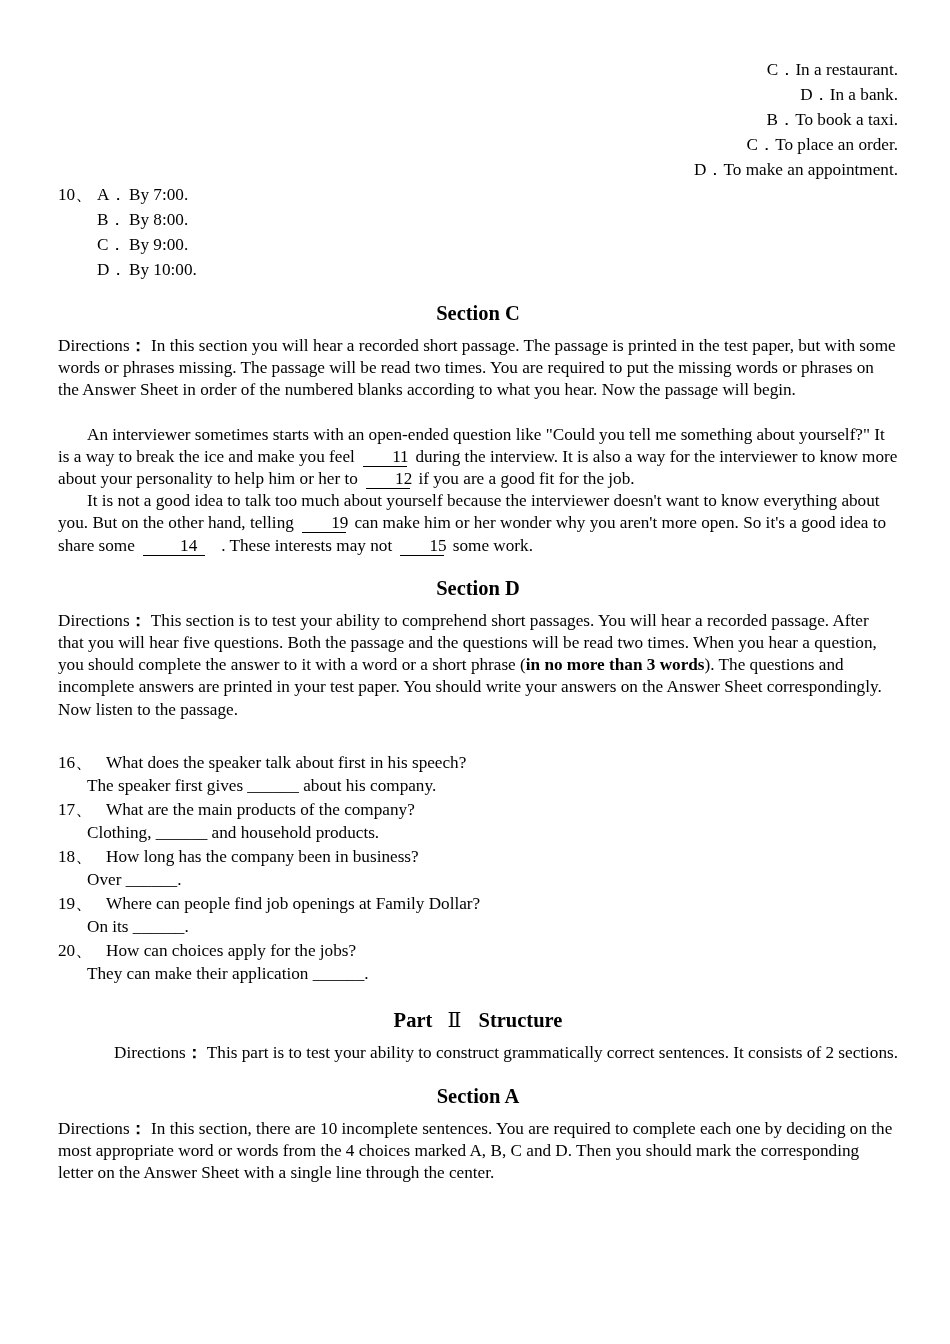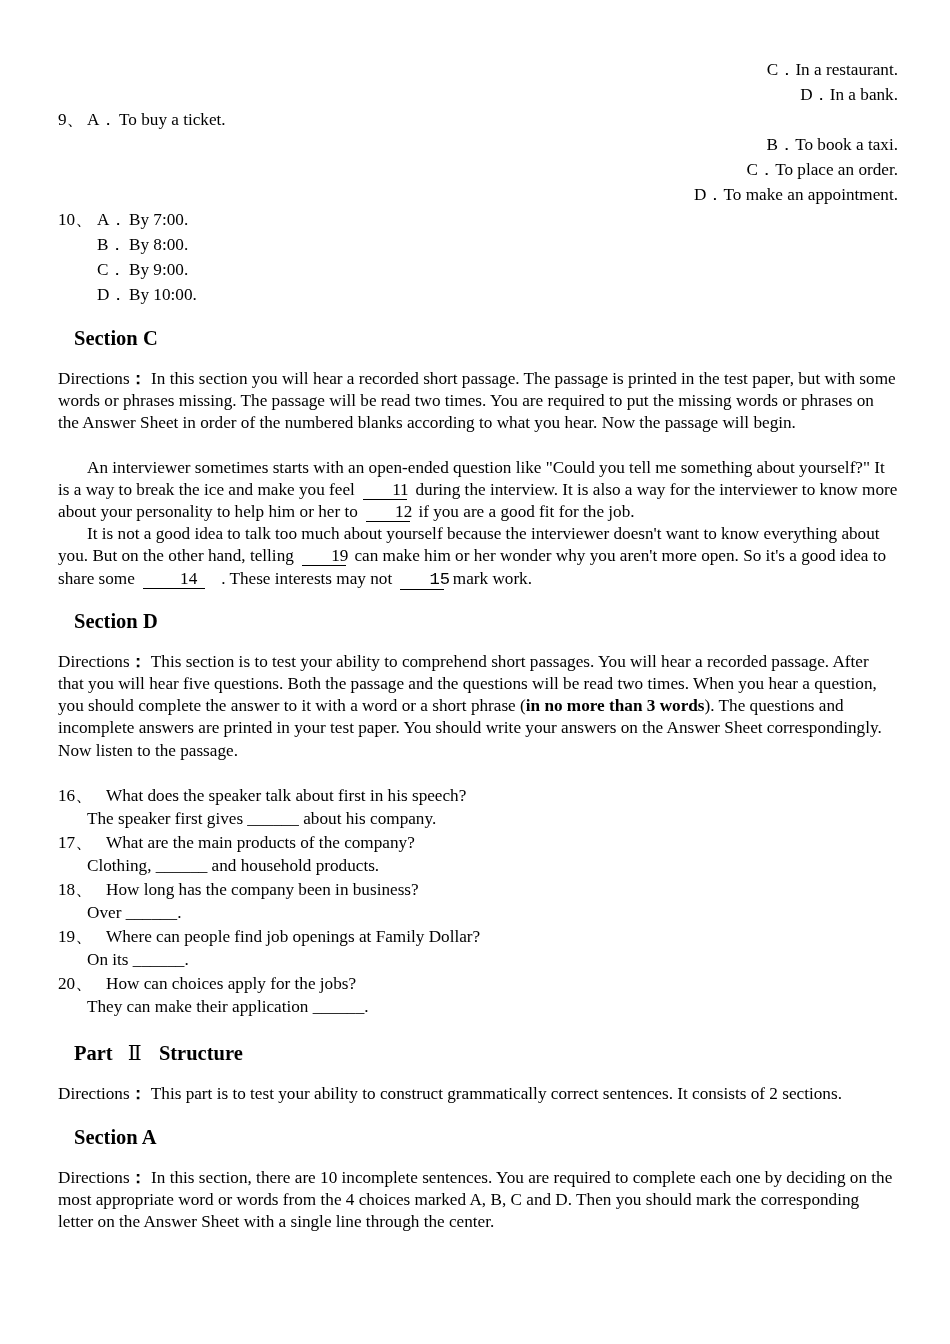--- a/index.html
+++ b/index.html
@@ -8,21 +8,21 @@
       font-family: "Liberation Serif", "DejaVu Serif", serif;
       color: #000; font-size: 17.2px;
     }
     .page { position: absolute; left: 58px; top: 57px; width: 840px; }
     .line { line-height: 25px; white-space: nowrap; }
     .opt { padding-left: 29px; text-align: right; }
     .opt10 { padding-left: 39px; }
     .num { display: inline-block; }
     .letter { display: inline-block; width: 32px; }
     h2 {
-      font-size: 20.5px; font-weight: bold; margin: 16px; line-height: 28px;
+      font-size: 20.5px; font-weight: bold; margin: 8px; line-height: 28px; text-align: center;
     }
     .para { line-height: 22.2px; text-align: left; }
     .indent { text-indent: 29px; }
     .blank {
       display: inline-block; border-bottom: 1.2px solid #000; text-align: center;
       line-height: 18px; margin: 0 4px;
     }
     .q { line-height: 23.5px; white-space: nowrap; }
     .qnum { display: inline-block; width: 48px; }
     .qans { padding-left: 29px; line-height: 23.5px; white-space: nowrap; }
@@ -37,23 +37,20 @@
   <div style="margin-top:0;">
     <div class="line opt">
       <span class="letter">C．</span><span>In a restaurant.</span>
     </div>
     <div class="line opt">
       <span class="letter">D．</span><span>In a bank.</span>
     </div>
   </div>
 
   <div>
-    <div class="line">
-      <span class="num" style="width:29px;">9、</span><span class="letter">A．</span><span>To buy a ticket.</span>
-    </div>
     <div class="line opt">
       <span class="letter">B．</span><span>To book a taxi.</span>
     </div>
     <div class="line opt">
       <span class="letter">C．</span><span>To place an order.</span>
     </div>
     <div class="line opt">
       <span class="letter">D．</span><span>To make an appointment.</span>
     </div>
   </div>
@@ -84,32 +81,32 @@
       <span class="blank" style="width:44px;text-align:center;">11</span>
       <span>during the interview. It is also a way for the interviewer to know more about your personality to help him or her to</span>
       <span class="blank" style="width:44px;">12</span>
       <span>if you are a good fit for the job.</span>
     </div>
     <div class="para indent">
       <span>It is not a good idea to talk too much about yourself because the interviewer doesn't want to know everything about you. But on the other hand, telling</span>
       <span class="blank" style="width:44px;">19</span>
       <span>can make him or her wonder why you aren't more open. So it's a good idea to share some</span>
       <span class="blank" style="width:62px; margin-right:16px;">14</span><span>. These interests may not</span>
-      <span class="blank" style="width:44px;font-family:Liberation Mono, monospace;">15</span>
-      <span>mark work.</span>
+      <span class="blank" style="width:44px;">15</span>
+      <span>some work.</span>
     </div>
   </div>
 
   <div style="margin-top:17px;">
     <h2>Section D</h2>
     <div class="para" style="margin-top:2px;">
       <span>Directions</span><span class="colon">：</span><span> This section is to test your ability to comprehend short passages. You will hear a recorded passage. After that you will hear five questions. Both the passage and the questions will be read two times. When you hear a question, you should complete the answer to it with a word or a short phrase (</span><b>in no more than 3 words</b><span>). The questions and incomplete answers are printed in your test paper. You should write your answers on the Answer Sheet correspondingly. Now listen to the passage.</span>
     </div>
 
-    <div style="margin-top:22px;">
+    <div style="margin-top:30px;">
       <div>
         <div class="q"><span class="qnum">16、</span><span>What does the speaker talk about first in his speech?</span></div>
         <div class="qans">The speaker first gives ______ about his company.</div>
       </div>
       <div>
         <div class="q"><span class="qnum">17、</span><span>What are the main products of the company?</span></div>
         <div class="qans">Clothing, ______ and household products.</div>
       </div>
       <div>
         <div class="q"><span class="qnum">18、</span><span>How long has the company been in business?</span></div>
@@ -125,21 +122,21 @@
       </div>
     </div>
   </div>
 
   <div style="margin-top:20px;">
     <h2>
       <span>Part</span>
       <span style="font-weight:normal; margin:0 12px 0 10px;">Ⅱ</span>
       <span>Structure</span>
     </h2>
-    <div class="para" style="margin-top:4px;">
+    <div class="para" style="margin-top:4px;text-align:right;">
       <span>Directions</span><span class="colon">：</span><span> This part is to test your ability to construct grammatically correct sentences. It consists of 2 sections.</span>
     </div>
   </div>
 
   <div style="margin-top:18px;">
     <h2>Section A</h2>
     <div class="para" style="margin-top:2px;">
       <span>Directions</span><span class="colon">：</span><span> In this section, there are 10 incomplete sentences. You are required to complete each one by deciding on the most appropriate word or words from the 4 choices marked A, B, C and D. Then you should mark the corresponding letter on the Answer Sheet with a single line through the center.</span>
     </div>
   </div>

